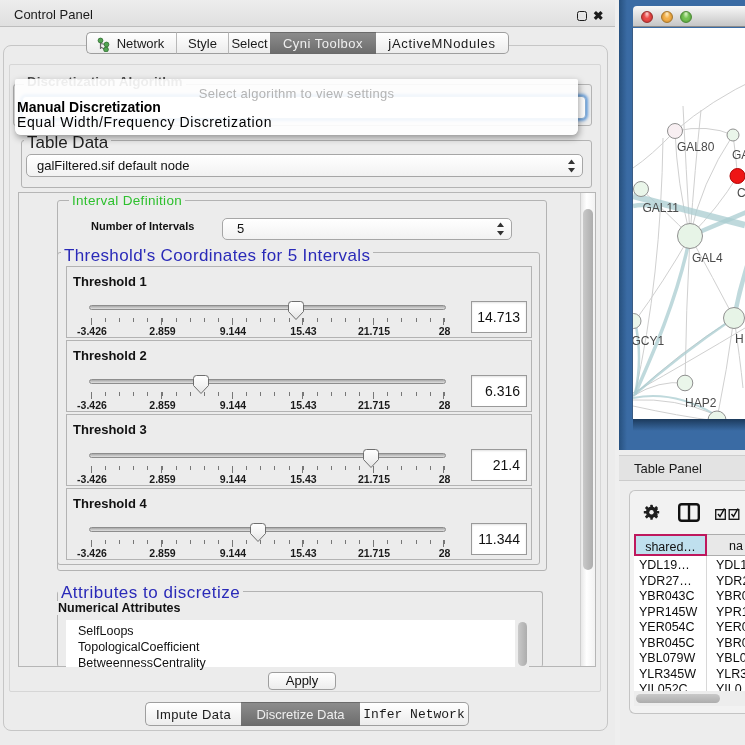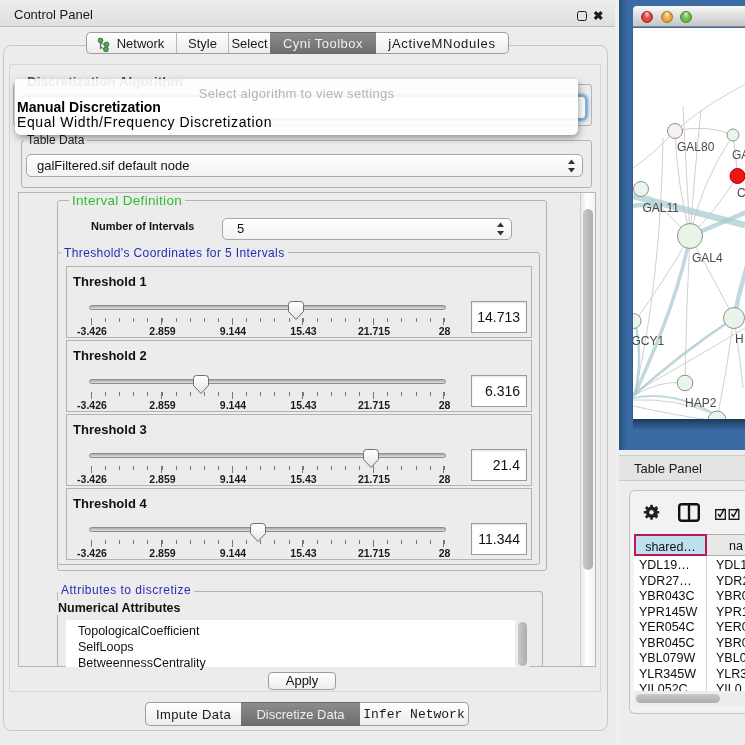--- a/index.html
+++ b/index.html
@@ -24,21 +24,21 @@
   .tab.sep { border-left:1px solid #b8b8b8; }
   .tab.first { border-left:1px solid #9e9e9e; border-radius:5px 0 0 5px; }
   .tab.last { border-right:1px solid #9e9e9e; border-radius:0 5px 5px 0; }
   .tab.sel { background:linear-gradient(#8c8c8c,#6d6d6d); color:#efefef; border-color:#6a6a6a; }
   #toptabs { left:86px; top:32px; }
   #bottabs { left:145px; top:702px; height:24px; }
   #bottabs .tab { line-height:23px; }
 
   
   .group { border:1px solid #b3b3b3; border-radius:3px; }
-  .glabel { position:absolute; font-size:12px; background:#ececec; padding:0 3px; }
+  .glabel { position:absolute; font-size:17px; background:#ececec; padding:0 3px; }
 
   
   .combo { background:linear-gradient(#ffffff,#f2f2f2); border:1px solid #a6a6a6; border-radius:5px; font-size:13px; color:#111; }
   .combo .arr { position:absolute; right:6px; top:50%; transform:translateY(-50%); width:9px; height:14px; }
 
   
   #popup { left:15px; top:79px; width:563px; height:56px; background:rgba(255,255,255,0.90); border-radius:2px 2px 6px 6px; box-shadow:1px 3px 7px rgba(0,0,0,0.38); z-index:50; font-size:14px; }
   #popup .ph { position:absolute; left:0; right:0; top:7px; text-align:center; color:#b4b4b4; font-size:13px; letter-spacing:0.3px; }
   #popup .it1 { position:absolute; left:2px; top:20px; font-weight:bold; color:#000; }
   #popup .it2 { position:absolute; left:2px; top:35px; color:#000; letter-spacing:0.6px; }
@@ -234,22 +234,22 @@
       </defs>
       <path d="M3.5 0.5 L12.5 0.5 Q15.5 0.5 15.5 3.5 L15.5 10.5 L8 18.5 L0.5 10.5 L0.5 3.5 Q0.5 0.5 3.5 0.5 Z" fill="url(#thg3)" stroke="#6e6e6e"></path>
     </svg>
   <div class="vbox">11.344</div>
 </div>
 
 <div class="abs group" style="left:57px;top:591px;width:486px;height:76px;border-bottom:none;"></div>
 <div class="abs glabel" style="left:58px;top:583px;color:#2a2ab8;letter-spacing:0.5px;">Attributes to discretize</div>
 <div class="abs" style="left:56px;top:601px;font-size:12.5px;font-weight:bold;color:#111;background:#ececec;padding:0 2px;">Numerical Attributes</div>
 <div class="abs" id="numlist">
+  <div>SelfLoops</div>
   <div>TopologicalCoefficient</div>
-  <div>SelfLoops</div>
   <div>BetweennessCentrality</div>
 </div>
 <div class="abs" style="left:515px;top:620px;width:14px;height:47px;background:#ededed;"></div>
 <div class="abs sb-thumb" style="left:518px;top:622px;width:9px;height:44px;"></div>
 
 <div class="abs" id="applybtn">Apply</div>
 <div class="abs tabrow" id="bottabs">
   <div class="tab first" style="width:96px;letter-spacing:0.4px;">Impute Data</div>
   <div class="tab sel" style="width:119px;">Discretize Data</div>
   <div class="tab last" style="width:109px;font-family:Liberation Mono, monospace;">Infer Network</div>

